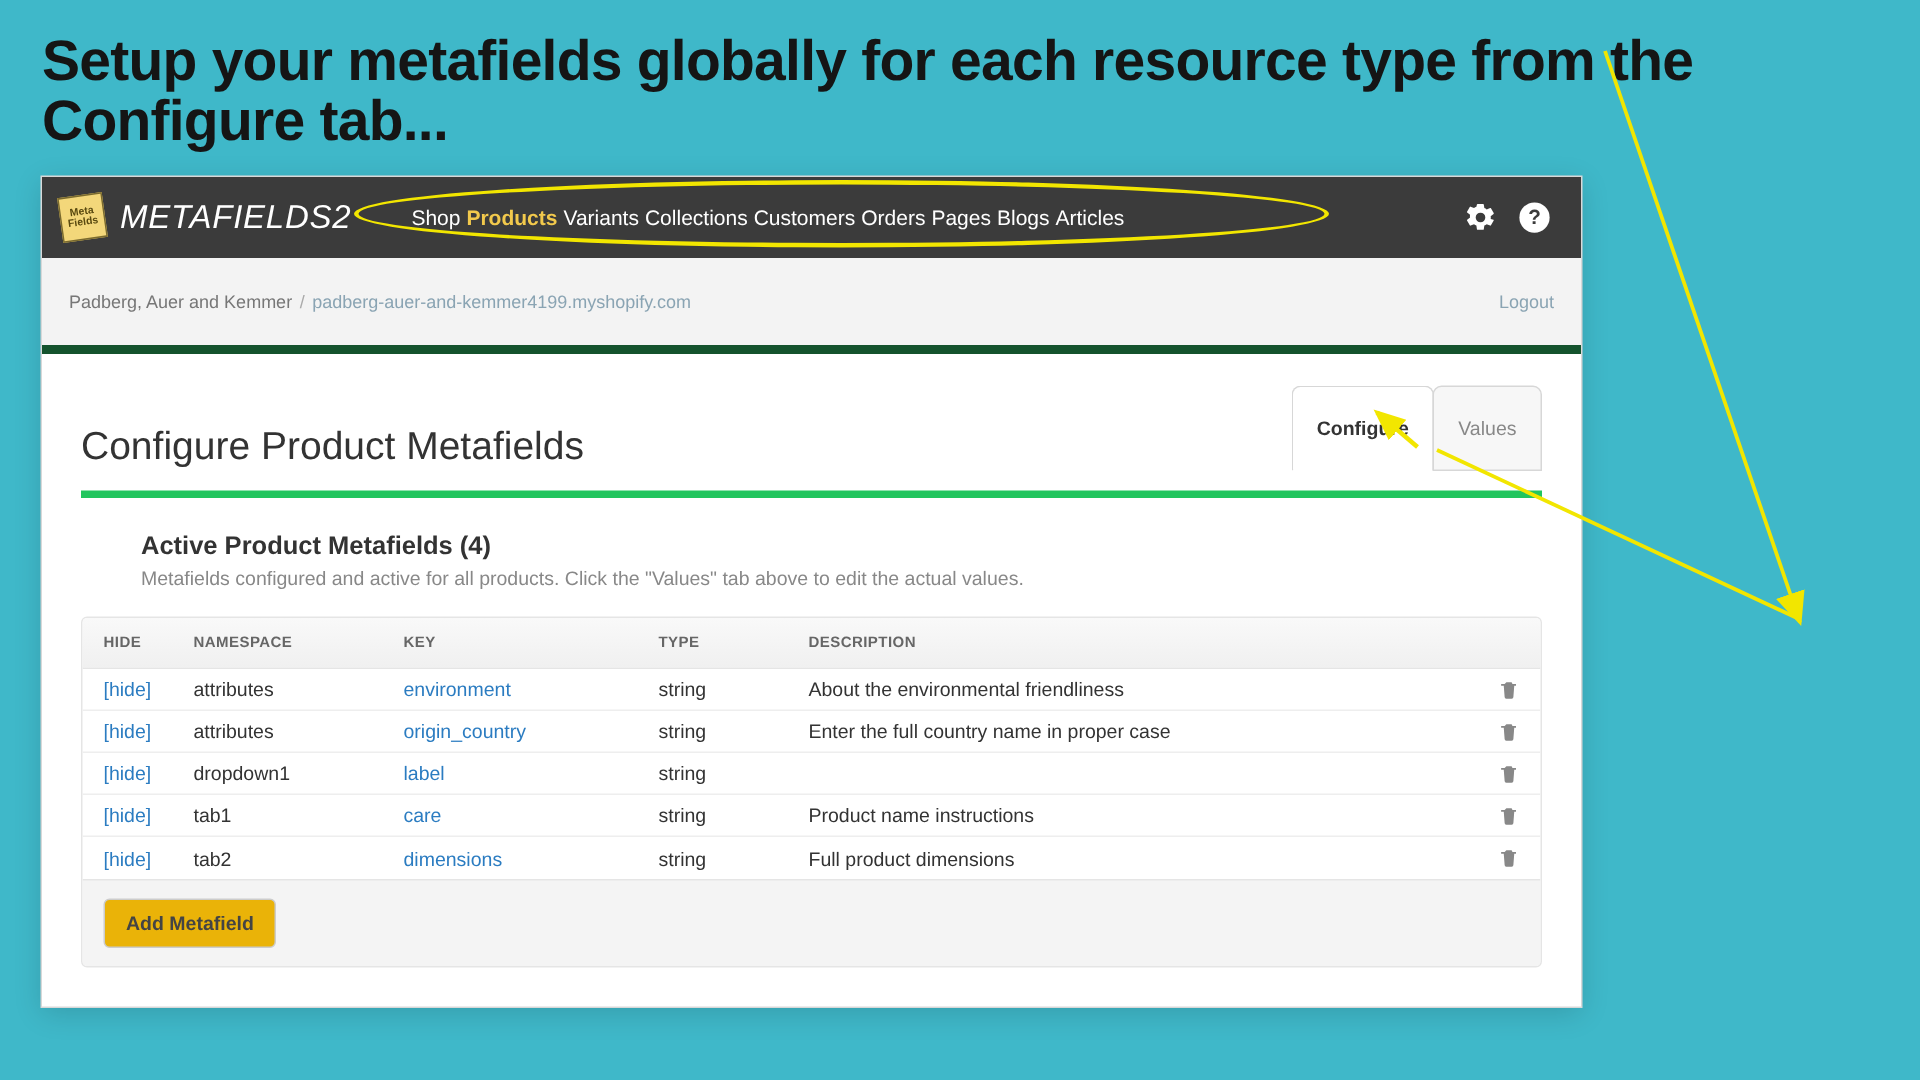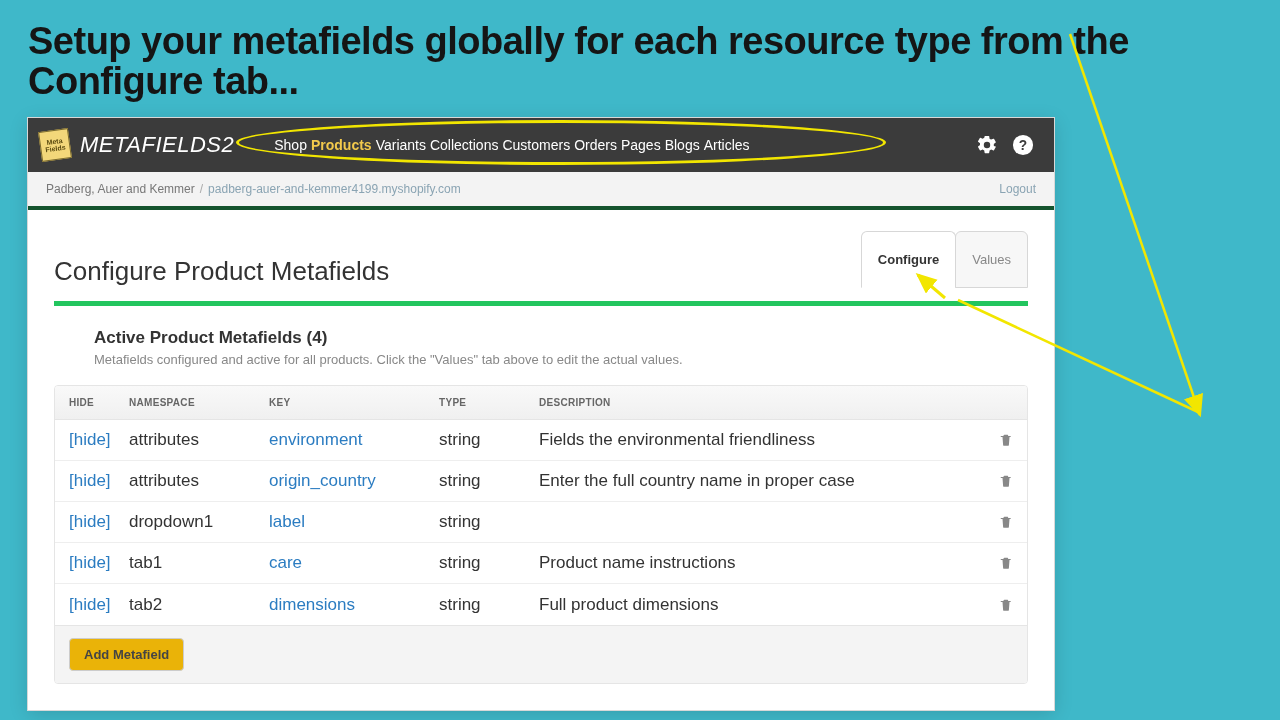--- a/index.html
+++ b/index.html
@@ -91,22 +91,22 @@
     left: 208px;
     top: 2px;
     width: 650px;
     height: 45px;
     border: 3px solid #f2e600;
     border-radius: 50%;
     pointer-events: none;
   }
   .breadcrumb-bar {
     background: #f3f3f3;
-    border-bottom: 4px solid #14532d;
-    padding: 10px 18px;
+    border-bottom: 6px solid #14532d;
+    padding: 22px 18px;
     font-size: 12px;
     color: #777;
     display: flex;
     align-items: flex-end;
   }
   .breadcrumb-bar .bc-main { color: #777; }
   .breadcrumb-bar .bc-sep { margin: 0 5px; color: #aaa; }
   .breadcrumb-bar .bc-link { color: #8aa4b3; }
   .breadcrumb-bar .logout { margin-left: auto; color: #8aa4b3; cursor: pointer; }
   .content {
@@ -175,22 +175,22 @@
   .mf-thead {
     background: linear-gradient(#f9f9f9, #f0f0f0);
     height: 34px;
     font-size: 10px;
     font-weight: 700;
     color: #666;
     letter-spacing: 0.3px;
     border-bottom: 1px solid #e5e5e5;
   }
   .mf-row {
-    height: 41px;
-    font-size: 17px;
+    height: 28px;
+    font-size: 13px;
     color: #333;
     border-bottom: 1px solid #eee;
   }
   .mf-row:last-of-type { border-bottom: none; }
   .hide-link { color: #2b7cc1; cursor: pointer; }
   .key-link { color: #2b7cc1; cursor: pointer; }
   .trash {
     justify-self: end;
     width: 14px;
     height: 14px;
@@ -279,21 +279,21 @@
         <div>TYPE</div>
         <div>DESCRIPTION</div>
         <div></div>
       </div>
       <div id="rows">
           <div class="mf-row">
             <span class="hide-link">[hide]</span>
             <span>attributes</span>
             <span class="key-link">environment</span>
             <span>string</span>
-            <span>Fields the environmental friendliness</span>
+            <span>About the environmental friendliness</span>
             <svg class="trash" viewBox="0 0 24 24" fill="currentColor">
               <path d="M6 7h12l-1 13a2 2 0 0 1-2 2H9a2 2 0 0 1-2-2Zm3-4h6l1 2h4v2H3V5h4Z"></path>
             </svg>
           </div>
           <div class="mf-row">
             <span class="hide-link">[hide]</span>
             <span>attributes</span>
             <span class="key-link">origin_country</span>
             <span>string</span>
             <span>Enter the full country name in proper case</span>

